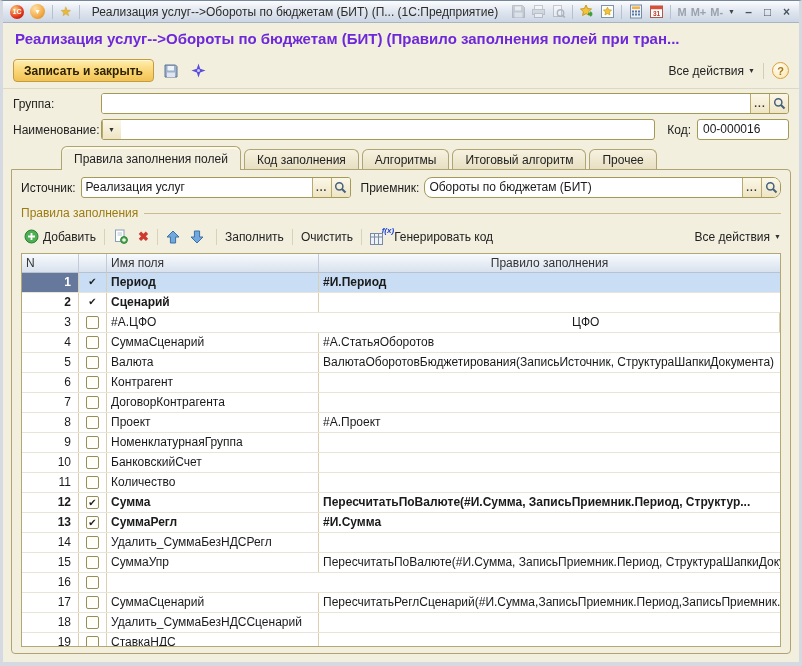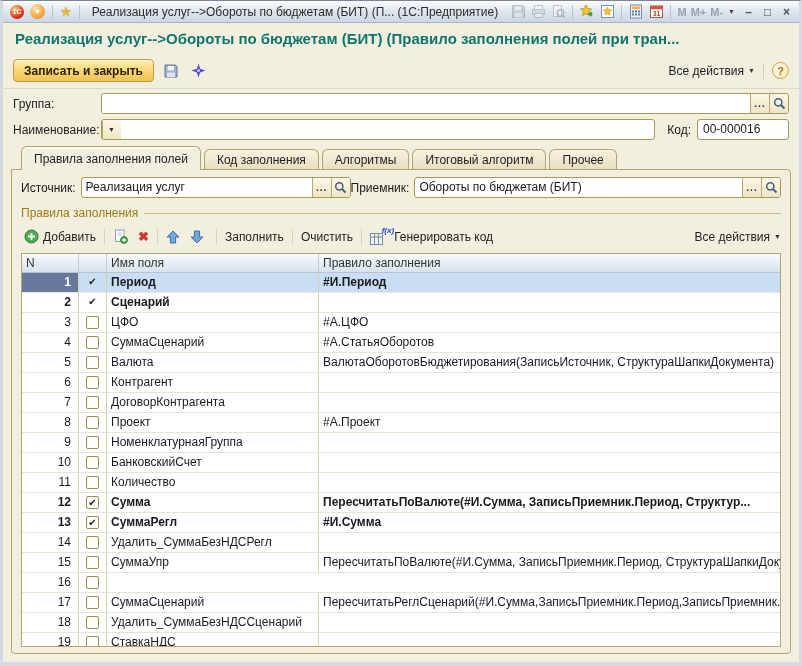--- a/index.html
+++ b/index.html
@@ -18,21 +18,21 @@
   .tb-star{color:#e8b93c;font-size:13px;margin:0 3px;text-shadow:0 0 1px #a8841d;}
   .tb-title{margin:0 8px;color:#2c2c2c;white-space:nowrap;overflow:hidden;}
   .tb-icons{display:flex;align-items:center;margin-left:auto;}
   .tb-ico{width:18px;height:16px;display:inline-flex;align-items:center;justify-content:center;margin:0 1px;}
   .disabled{opacity:.4;filter:grayscale(60%);}
   .tb-mem{color:#9aa2ad;font-size:11px;font-weight:bold;margin:0 2px;}
   .tb-caret{color:#444;font-size:7px;margin:0 3px;}
   .wbtn{width:17px;height:16px;display:inline-flex;align-items:center;justify-content:center;
     color:#4a5460;font-size:12px;font-weight:bold;margin-left:2px;cursor:default;}
   
-  .page-title{flex:0 0 32px;padding:7px 12px 0;font-size:15px;font-weight:bold;color:#0f766e;
+  .page-title{flex:0 0 32px;padding:7px 12px 0;font-size:15px;font-weight:bold;color:#6d28d9;
     white-space:nowrap;overflow:hidden;}
   
   .cmdbar{flex:0 0 34px;display:flex;align-items:center;padding:3px 10px 5px;border-bottom:1px solid #ddd8c4;}
   .btn-gold{height:23px;padding:0 10px;border:1px solid #c59b3f;border-radius:4px;font-weight:bold;font-size:12px;
     color:#2e2300;background:linear-gradient(#ffeeb0,#fbd97c 45%,#f2c254);box-shadow:inset 0 1px 0 #fff7d8;cursor:default;}
   .ico-btn{width:22px;height:20px;display:inline-flex;align-items:center;justify-content:center;margin-left:6px;cursor:default;}
   .cmd-right{margin-left:auto;display:flex;align-items:center;}
   .all-actions{display:inline-flex;align-items:center;color:#222;cursor:default;}
   .all-actions .caret{font-size:7px;margin-left:4px;color:#333;}
   .cmd-sep{width:1px;height:16px;background:#d4ceb4;margin:0 8px;}
@@ -48,28 +48,28 @@
     background:linear-gradient(#fbf7e8,#efe5c4);font-size:10px;font-weight:bold;color:#333;letter-spacing:1px;cursor:default;}
   .grow{flex:1;}
   .sel-text{background:#2f6fc5;color:#fff;padding:1px 2px;}
   .code-label{margin:0 6px 0 12px;}
   .code-field{width:92px;height:21px;border:1px solid #a59956;border-radius:3px;background:#fff;padding:2px 5px;}
   
   .tabs{display:flex;align-items:flex-end;padding:4px 0 0 10px;margin:2px 8px 0;height:26px;}
   .tab{padding:3px 12px 3px;border:1px solid #b0a472;border-bottom:none;border-radius:6px 6px 0 0;
     background:linear-gradient(#f7f2e0,#e7dfc2);margin-right:3px;color:#222;position:relative;cursor:default;height:20px;white-space:nowrap;}
   .tab.active{background:#f3efdf;height:24px;padding-top:5px;z-index:2;margin-bottom:-1px;
-    box-shadow:inset 0 2px 0 #fdf9ea;}
+    box-shadow:inset 0 2px 0 #fdf9ea;margin-left:40px;}
   
   .panel{flex:1;margin:0 8px 8px;border:1px solid #b0a472;border-radius:0 4px 4px 4px;padding:5px 9px 6px;
     display:flex;flex-direction:column;background:#f3efdf;min-height:0;}
   .srcrow{display:flex;align-items:center;margin:2px 0 4px;}
   .srcrow .slabel{margin-right:5px;}
   .src-field{width:270px;}
-  .tgt-field{flex:1;}
+  .tgt-field{flex:1;border-radius:8px;}
   .grouprow{display:flex;align-items:center;margin:4px 0 2px;}
   .group-title{color:#9c7b10;margin-right:6px;white-space:nowrap;}
   .group-line{flex:1;border-top:1px solid #c9bd8f;}
   
   .ttoolbar{display:flex;align-items:center;height:26px;margin:2px 0 3px;}
   .tbtn{display:inline-flex;align-items:center;margin:0 3px;color:#222;cursor:default;white-space:nowrap;text-align:center;}
   .tbtn svg,.tbtn .cicon{margin-right:4px;}
   .tsep{width:1px;height:16px;background:#d9d2b6;margin:0 5px;}
   .del-x{color:#cf3a2e;font-weight:bold;font-size:13px;}
   .gen-ico{position:relative;width:22px;height:16px;display:inline-block;margin-right:2px;}
@@ -78,21 +78,21 @@
   
   .tablebox{border:1px solid #b3a873;background:#fff;height:402px;overflow:hidden;display:flex;flex-direction:column;}
   .thead{display:flex;flex:0 0 19px;}
   .th{background:linear-gradient(#f8fbfe,#d8e1ed);border-right:1px solid #c3cbd8;border-bottom:1px solid #b9c2d0;
     color:#333;padding:2px 4px;white-space:nowrap;overflow:hidden;}
   .trow{display:flex;height:20px;flex:0 0 20px;border-bottom:1px solid #e9e5d6;background:#fff;}
   .td{padding:2px 4px;white-space:nowrap;overflow:hidden;border-right:1px solid #d8d0ae;display:flex;align-items:center;}
   .c-n{width:57px;flex:0 0 57px;justify-content:flex-end;padding-right:7px;}
   .c-flag{width:28px;flex:0 0 28px;justify-content:center;}
   .c-name{width:212px;flex:0 0 212px;}
-  .c-rule{flex:1;border-right:none;}
+  .c-rule{flex:1;border-right:none;text-align:center;}
   .th.c-n{justify-content:flex-start;}
   .trow.bold .c-name,.trow.bold .c-rule,.trow.bold .c-n{font-weight:bold;}
   .trow.selected{background:#c9def5;}
   .trow.selected .c-n{background:#66799c;color:#fff;}
   .flagmark{display:inline-block;width:13px;height:13px;line-height:12px;font-size:10px;text-align:center;color:#1d1d1d;}
   .flag-empty,.flag-checked{border:1px solid #988d58;background:#fffef8;border-radius:2px;}
   .flag-check{border:none;}
 </style>
 </head>
 <body>
@@ -241,21 +241,21 @@
       <div class="field src-field">
         <span class="fieldtext">Реализация услуг</span>
         <span class="mini-btn">...</span>
         <span class="mini-btn">
           <svg width="13" height="13" viewBox="0 0 13 13">
               <circle cx="5.3" cy="5.3" r="3.6" fill="none" stroke="#44617e" stroke-width="1.5"></circle>
               <line x1="8" y1="8" x2="11.5" y2="11.5" stroke="#44617e" stroke-width="2"></line>
             </svg>
         </span>
       </div>
-      <span class="slabel" style="">Приемник:</span>
+      <span class="slabel" style="margin-left:10px">Приемник:</span>
       <div class="field tgt-field">
         <span class="fieldtext">Обороты по бюджетам (БИТ)</span>
         <span class="mini-btn">...</span>
         <span class="mini-btn">
           <svg width="13" height="13" viewBox="0 0 13 13">
               <circle cx="5.3" cy="5.3" r="3.6" fill="none" stroke="#44617e" stroke-width="1.5"></circle>
               <line x1="8" y1="8" x2="11.5" y2="11.5" stroke="#44617e" stroke-width="2"></line>
             </svg>
         </span>
       </div>
@@ -343,22 +343,22 @@
               <span class="flagmark flag-check">✔</span>
             </span>
     <span class="td c-name">Сценарий</span>
     <span class="td c-rule"></span>
   </div>
           <div class="trow">
     <span class="td c-n">3</span>
     <span class="td c-flag">
               <span class="flagmark flag-empty"></span>
             </span>
+    <span class="td c-rule">#А.ЦФО</span>
     <span class="td c-name">ЦФО</span>
-    <span class="td c-rule">#А.ЦФО</span>
   </div>
           <div class="trow">
     <span class="td c-n">4</span>
     <span class="td c-flag">
               <span class="flagmark flag-empty"></span>
             </span>
     <span class="td c-name">СуммаСценарий</span>
     <span class="td c-rule">#А.СтатьяОборотов</span>
   </div>
           <div class="trow">

